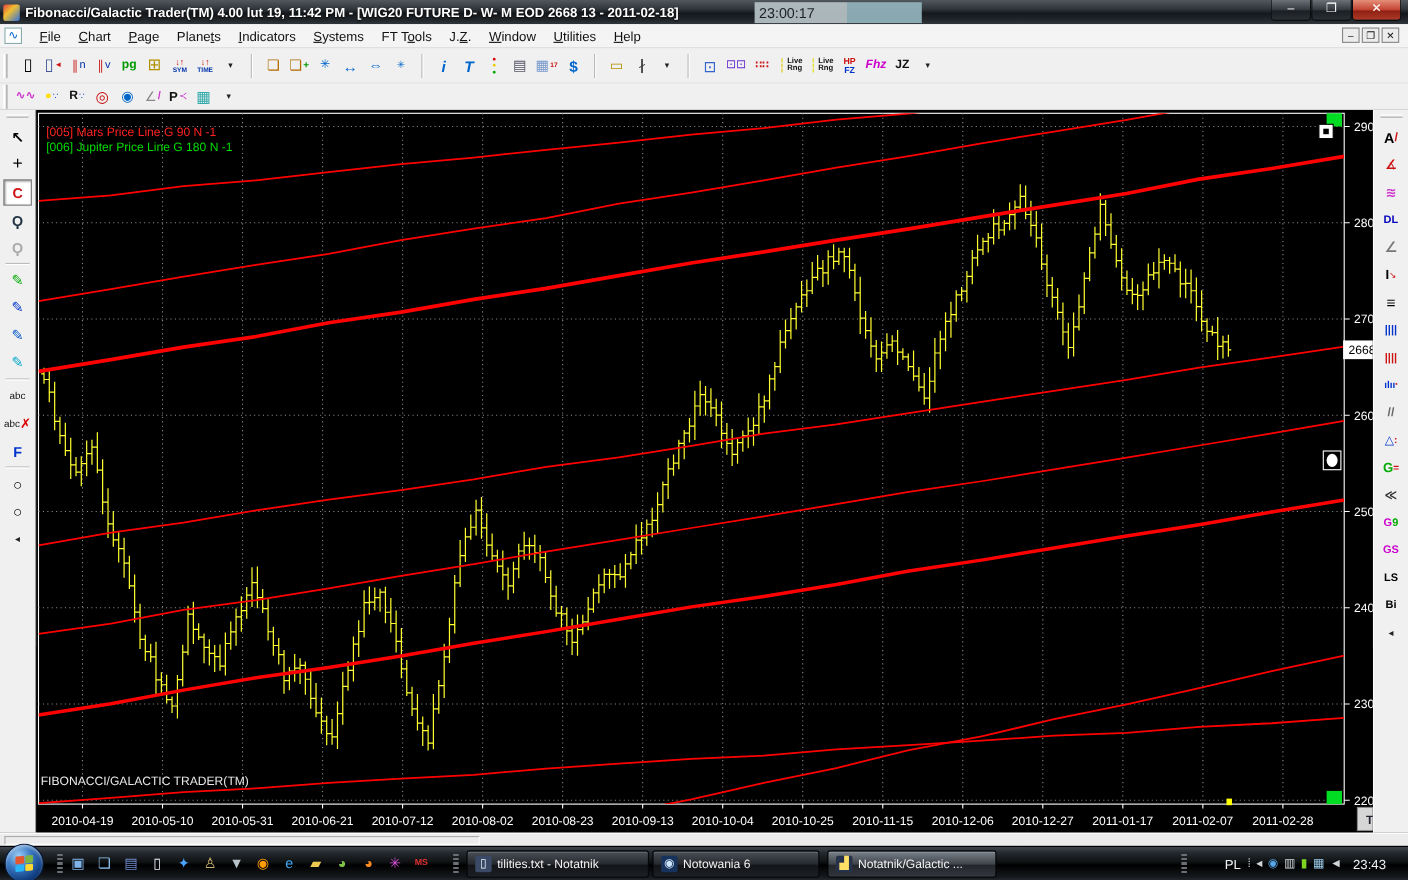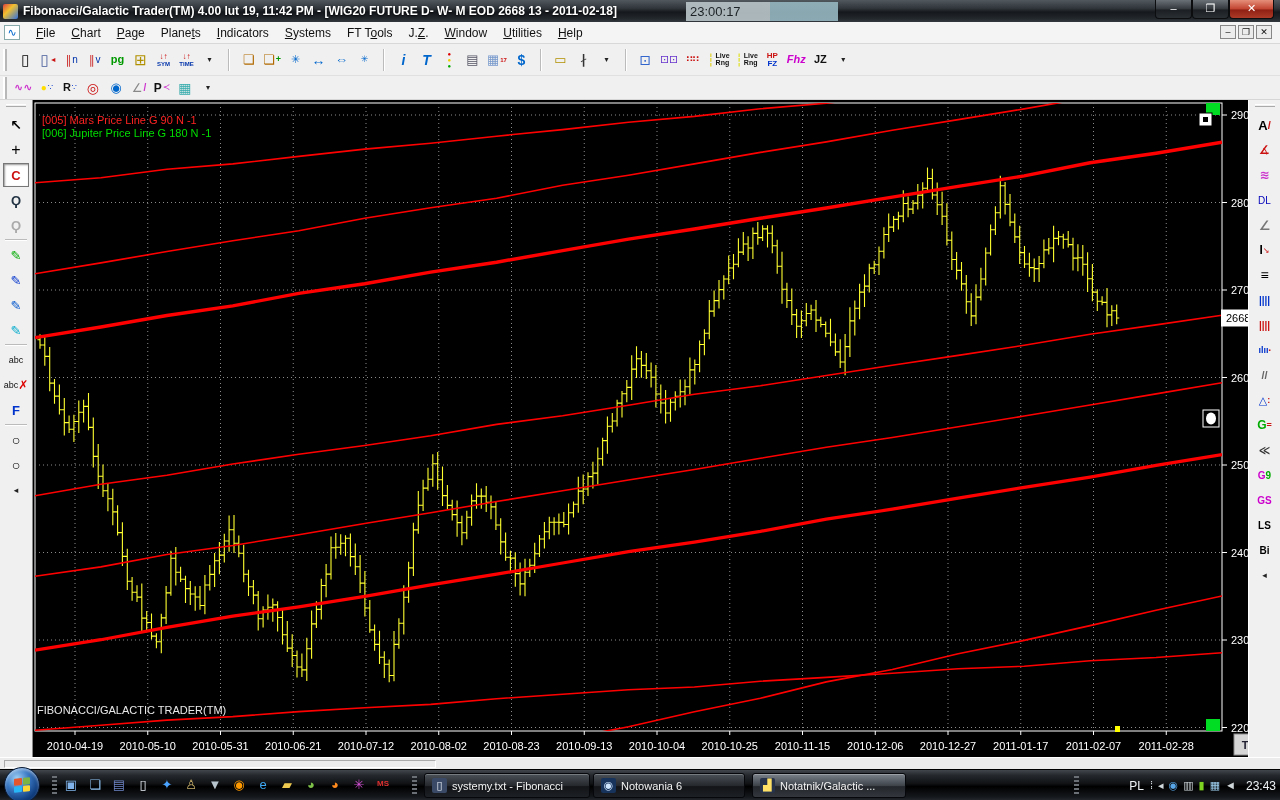--- a/index.html
+++ b/index.html
@@ -80,21 +80,21 @@
     font-size:13px; line-height:1; }
   .tb-dots { position:absolute; top:6px; width:5px; height:18px;
     background:repeating-linear-gradient(180deg,#6a7076 0 2px,transparent 2px 4px); }
   .taskbtn { position:absolute; top:3px; height:25px; border-radius:3px; border:1px solid #05070a;
     background:linear-gradient(180deg,#4b5158,#26292e 50%,#121417 55%,#1d2025);
     color:#f2f2f2; font-size:11px; display:flex; align-items:center; gap:5px; padding:0 7px;
     overflow:hidden; white-space:nowrap; box-shadow:inset 0 1px 0 rgba(255,255,255,.25); }
   .taskbtn.active { background:linear-gradient(180deg,#7b828a,#3f444b 50%,#23262b 55%,#33373d); }
   .taskbtn .ticn { width:15px; height:15px; flex:none; font-size:11px; line-height:15px; text-align:center;
     border-radius:2px; }
-  #tray { position:absolute; right:4px; top:0; height:31px; display:flex; align-items:center; gap:6px;
+  #tray { position:absolute; right:20px; top:0; height:31px; display:flex; align-items:center; gap:6px;
     color:#eef2f5; font-size:12px; }
   .tray-icn { font-size:11px; line-height:1; }
   #tray-clock { font-size:12px; margin-left:4px; }
 </style>
 </head>
 <body>
 
 <div id="screen">
 
   <div id="titlebar">
@@ -361,21 +361,21 @@
         <span class="pt" style="color: rgb(0, 0, 0); font-size: 13px; font-weight: bold;">A</span>
         <span class="pt" style="color: rgb(204, 17, 17); font-size: 11px; font-weight: bold;">/</span>
       </div>
       <div class="vbtn">
         <span class="pt" style="color: rgb(204, 17, 17); font-size: 12px; font-weight: bold;">∡</span>
       </div>
       <div class="vbtn">
         <span class="pt" style="color: rgb(204, 51, 204); font-size: 12px; font-weight: bold;">≋</span>
       </div>
       <div class="vbtn">
-        <span class="pt" style="color: rgb(0, 0, 187); font-size: 10px; font-weight: normal;">DL</span>
+        <span class="pt" style="color: rgb(0, 0, 187); font-size: 10px; font-weight: bold;">DL</span>
       </div>
       <div class="vbtn">
         <span class="pt" style="color: rgb(119, 119, 119); font-size: 13px; font-weight: bold;">∠</span>
       </div>
       <div class="vbtn">
         <span class="pt" style="color: rgb(0, 0, 0); font-size: 12px; font-weight: bold;">I</span>
         <span class="pt" style="color: rgb(204, 17, 17); font-size: 8px;">↘</span>
       </div>
       <div class="vbtn">
         <span class="pt" style="color: rgb(0, 0, 0); font-size: 14px; font-weight: bold;">≡</span>
@@ -562,21 +562,21 @@
         <div class="ql" style="color: rgb(238, 201, 79);">▰</div>
         <div class="ql" style="color: rgb(126, 194, 74);">◕</div>
         <div class="ql" style="color: rgb(255, 138, 30);">◕</div>
         <div class="ql" style="color: rgb(212, 79, 212);">✳</div>
         <div class="ql" style="color: rgb(224, 48, 48); font-size: 8px; font-weight: bold;">MS</div>
       </div>
     <div class="tb-dots" style="left:412px"></div>
     <div id="task-buttons">
         <div class="taskbtn" style="left: 424px; width: 166px;">
           <span class="ticn" style="color: rgb(232, 238, 245); background: rgb(58, 74, 102);">▯</span>
-          <span>systemy.txt - Fibonacci</span>
+          <span>tilities.txt - Notatnik</span>
         </div>
         <div class="taskbtn" style="left: 593px; width: 152px;">
           <span class="ticn" style="color: rgb(207, 230, 255); background: rgb(23, 51, 92);">◉</span>
           <span>Notowania 6</span>
         </div>
         <div class="taskbtn active" style="left: 752px; width: 154px;">
           <span class="ticn" style="color: rgb(255, 224, 102); background: rgb(38, 50, 74);">▟</span>
           <span>Notatnik/Galactic ...</span>
         </div>
       </div>

